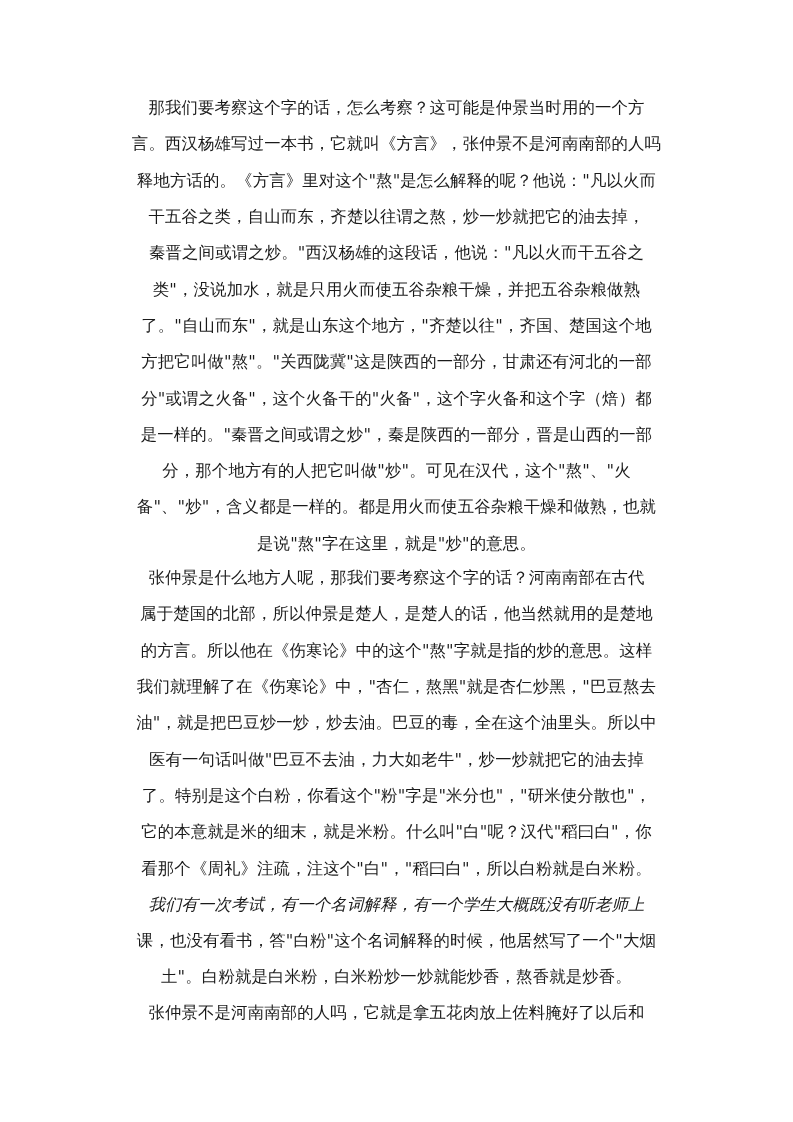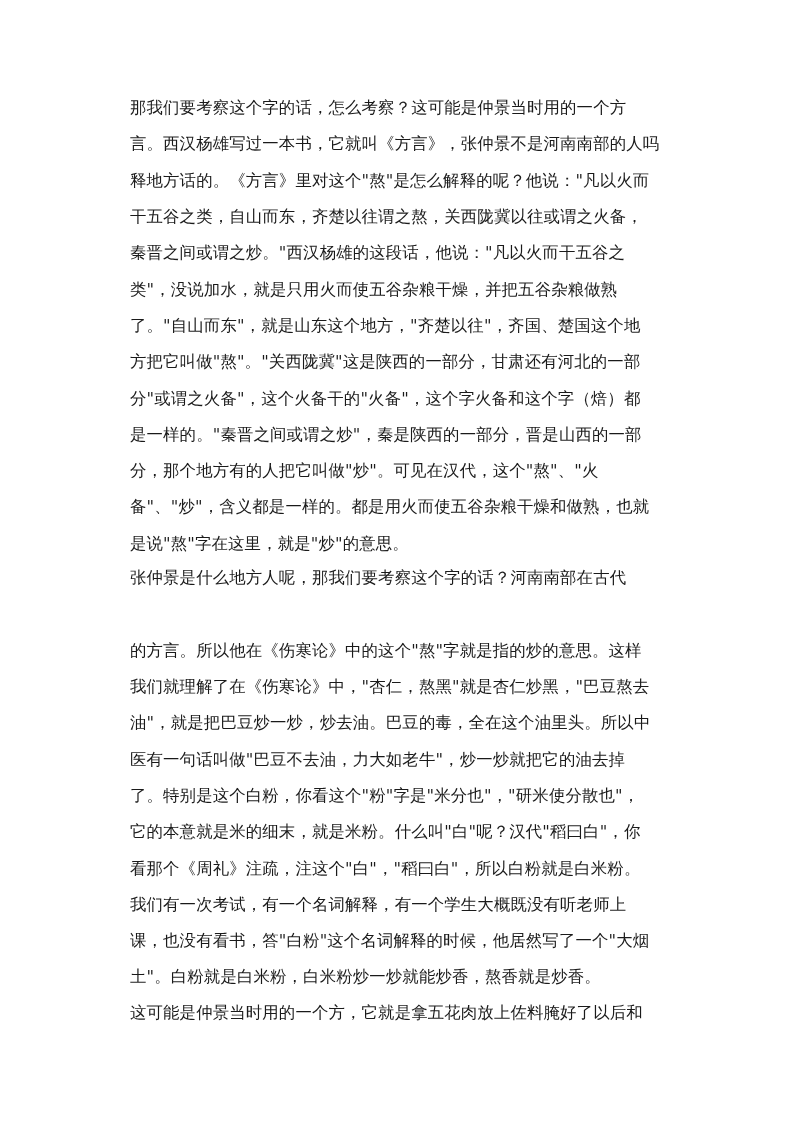--- a/index.html
+++ b/index.html
@@ -24,45 +24,47 @@
       background: #ffffff;
     }
     .line {
       position: absolute;
       left: 130px;
       width: 533px;
       height: 30px;
       font-size: 16.4px;
       line-height: 30px;
       white-space: nowrap;
+      text-align: center;
       letter-spacing: 0.15px;
     }
   </style>
 </head>
 <body>
 
 <div class="page" id="page">
     <div class="line" style="top: 93px;">那我们要考察这个字的话，怎么考察？这可能是仲景当时用的一个方</div>
     <div class="line" style="top: 129px;">言。西汉杨雄写过一本书，它就叫《方言》，张仲景不是河南南部的人吗</div>
     <div class="line" style="top: 166px;">释地方话的。《方言》里对这个"熬"是怎么解释的呢？他说："凡以火而</div>
-    <div class="line" style="top: 202px;">干五谷之类，自山而东，齐楚以往谓之熬，关西陇冀以往或谓之火备，</div>
+    <div class="line" style="top: 202px;">干五谷之类，自山而东，齐楚以往谓之熬，炒一炒就把它的油去掉，</div>
     <div class="line" style="top: 238px;">秦晋之间或谓之炒。"西汉杨雄的这段话，他说："凡以火而干五谷之</div>
     <div class="line" style="top: 275px;">类"，没说加水，就是只用火而使五谷杂粮干燥，并把五谷杂粮做熟</div>
     <div class="line" style="top: 311px;">了。"自山而东"，就是山东这个地方，"齐楚以往"，齐国、楚国这个地</div>
     <div class="line" style="top: 347px;">方把它叫做"熬"。"关西陇冀"这是陕西的一部分，甘肃还有河北的一部</div>
     <div class="line" style="top: 384px;">分"或谓之火备"，这个火备干的"火备"，这个字火备和这个字（焙）都</div>
     <div class="line" style="top: 420px;">是一样的。"秦晋之间或谓之炒"，秦是陕西的一部分，晋是山西的一部</div>
     <div class="line" style="top: 456px;">分，那个地方有的人把它叫做"炒"。可见在汉代，这个"熬"、"火</div>
     <div class="line" style="top: 492px;">备"、"炒"，含义都是一样的。都是用火而使五谷杂粮干燥和做熟，也就</div>
     <div class="line" style="top: 529px;">是说"熬"字在这里，就是"炒"的意思。</div>
     <div class="line" style="top: 563px;">张仲景是什么地方人呢，那我们要考察这个字的话？河南南部在古代</div>
+    <div class="line" style="top: 599px;">属于楚国的北部，所以仲景是楚人，是楚人的话，他当然就用的是楚地</div>
     <div class="line" style="top: 636px;">的方言。所以他在《伤寒论》中的这个"熬"字就是指的炒的意思。这样</div>
     <div class="line" style="top: 672px;">我们就理解了在《伤寒论》中，"杏仁，熬黑"就是杏仁炒黑，"巴豆熬去</div>
     <div class="line" style="top: 708px;">油"，就是把巴豆炒一炒，炒去油。巴豆的毒，全在这个油里头。所以中</div>
     <div class="line" style="top: 745px;">医有一句话叫做"巴豆不去油，力大如老牛"，炒一炒就把它的油去掉</div>
     <div class="line" style="top: 781px;">了。特别是这个白粉，你看这个"粉"字是"米分也"，"研米使分散也"，</div>
     <div class="line" style="top: 817px;">它的本意就是米的细末，就是米粉。什么叫"白"呢？汉代"稻曰白"，你</div>
     <div class="line" style="top: 854px;">看那个《周礼》注疏，注这个"白"，"稻曰白"，所以白粉就是白米粉。</div>
-    <div class="line" style="top: 890px;">我们有一次考试，有一个名词解释，有一个学生大概既没有听老师上</div>
+    <div class="line" style="top: 890px; font-style: italic;">我们有一次考试，有一个名词解释，有一个学生大概既没有听老师上</div>
     <div class="line" style="top: 926px;">课，也没有看书，答"白粉"这个名词解释的时候，他居然写了一个"大烟</div>
     <div class="line" style="top: 962px;">土"。白粉就是白米粉，白米粉炒一炒就能炒香，熬香就是炒香。</div>
-    <div class="line" style="top: 998px;">这可能是仲景当时用的一个方，它就是拿五花肉放上佐料腌好了以后和</div>
+    <div class="line" style="top: 998px;">张仲景不是河南南部的人吗，它就是拿五花肉放上佐料腌好了以后和</div>
   </div>
 
 </body></html>

